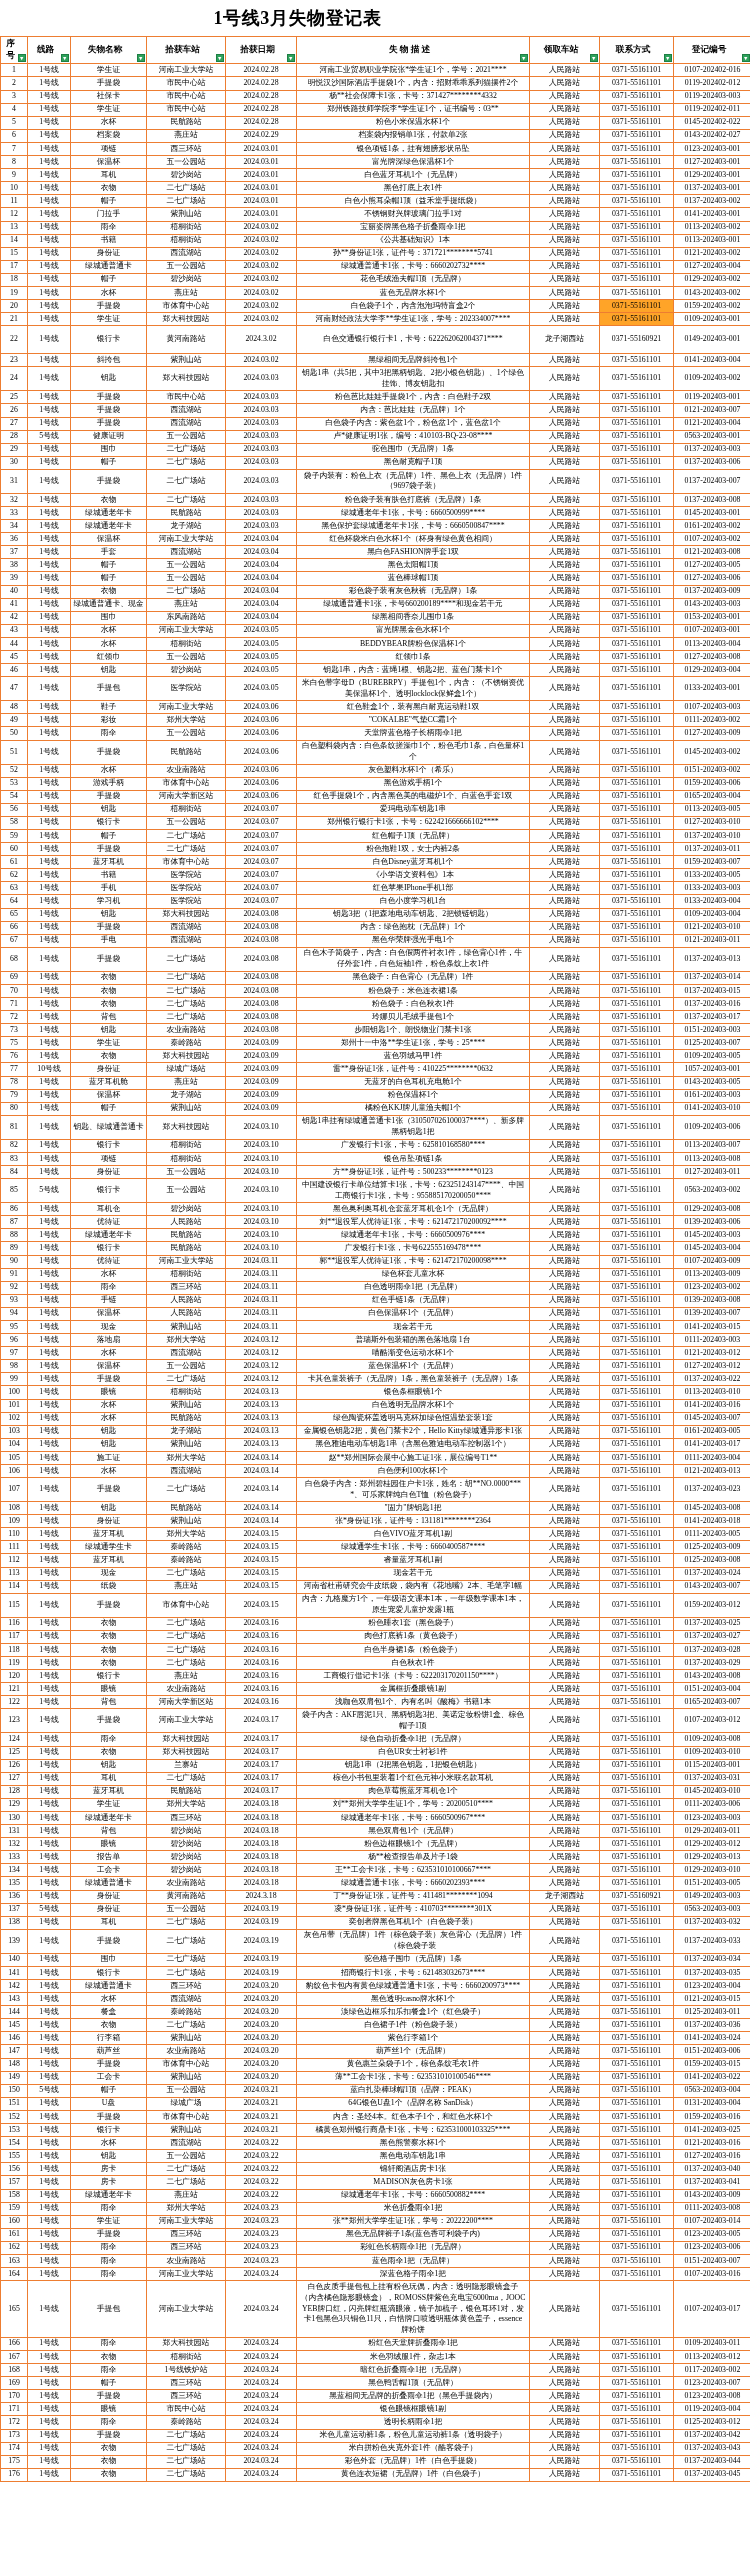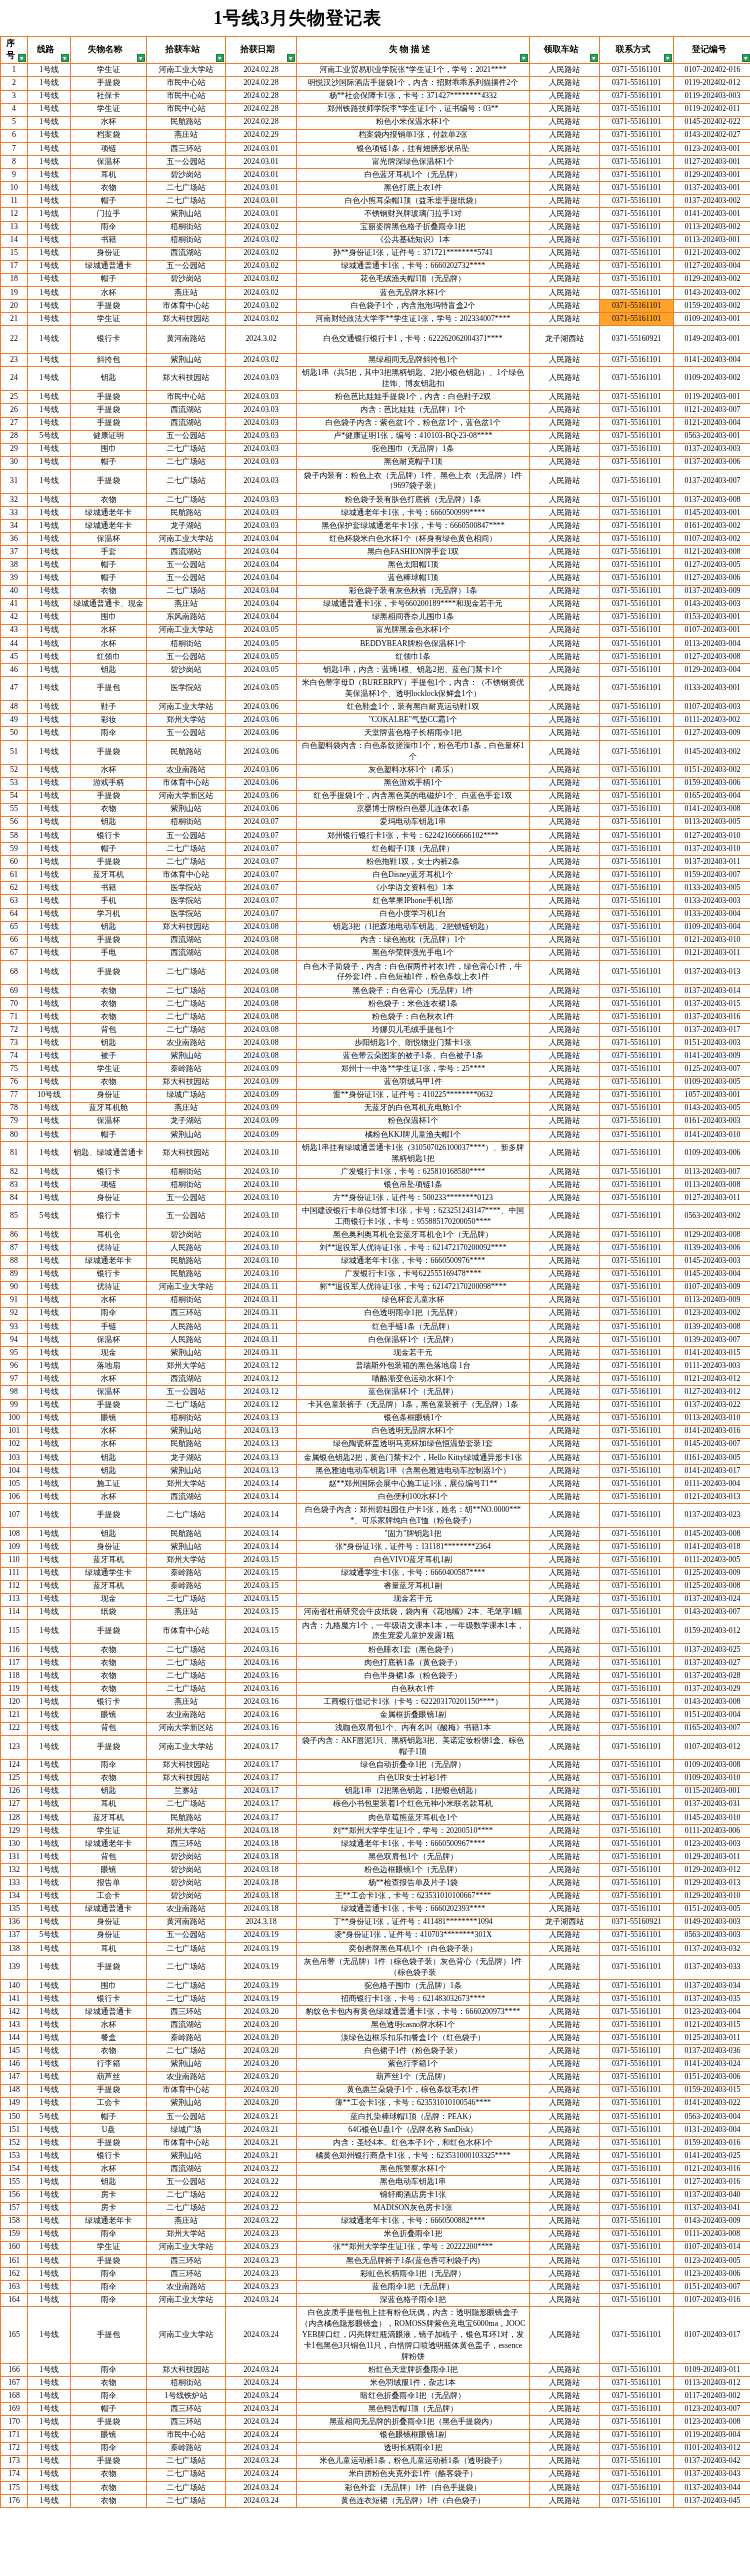--- a/index.html
+++ b/index.html
@@ -621,31 +621,20 @@
           <td class="c1">1号线</td>
           <td class="c2">手提袋</td>
           <td class="c3">河南大学新区站</td>
           <td class="c4">2024.03.06</td>
           <td class="c5">红色手提袋1个，内含黑色美的电磁炉1个、白蓝色手套1双</td>
           <td class="c6">人民路站</td>
           <td class="c7">0371-55161101</td>
           <td class="c8">0165-202403-004</td>
         </tr>
         <tr>
-          <td class="c0">55</td>
-          <td class="c1">1号线</td>
-          <td class="c2">衣物</td>
-          <td class="c3">紫荆山站</td>
-          <td class="c4">2024.03.06</td>
-          <td class="c5">京婴博士牌粉白色婴儿连体衣1条</td>
-          <td class="c6">人民路站</td>
-          <td class="c7">0371-55161101</td>
-          <td class="c8">0141-202403-008</td>
-        </tr>
-        <tr>
           <td class="c0">56</td>
           <td class="c1">1号线</td>
           <td class="c2">钥匙</td>
           <td class="c3">梧桐街站</td>
           <td class="c4">2024.03.07</td>
           <td class="c5">爱玛电动车钥匙1串</td>
           <td class="c6">人民路站</td>
           <td class="c7">0371-55161101</td>
           <td class="c8">0113-202403-005</td>
         </tr>
@@ -817,31 +806,20 @@
         <tr>
           <td class="c0">73</td>
           <td class="c1">1号线</td>
           <td class="c2">钥匙</td>
           <td class="c3">农业南路站</td>
           <td class="c4">2024.03.08</td>
           <td class="c5">步阳钥匙1个、朗悦物业门禁卡1张</td>
           <td class="c6">人民路站</td>
           <td class="c7">0371-55161101</td>
           <td class="c8">0151-202403-003</td>
-        </tr>
-        <tr>
-          <td class="c0">74</td>
-          <td class="c1">1号线</td>
-          <td class="c2">被子</td>
-          <td class="c3">紫荆山站</td>
-          <td class="c4">2024.03.08</td>
-          <td class="c5">蓝色带云朵图案的被子1条、白色被子1条</td>
-          <td class="c6">人民路站</td>
-          <td class="c7">0371-55161101</td>
-          <td class="c8">0141-202403-009</td>
         </tr>
         <tr>
           <td class="c0">75</td>
           <td class="c1">1号线</td>
           <td class="c2">学生证</td>
           <td class="c3">秦岭路站</td>
           <td class="c4">2024.03.09</td>
           <td class="c5">郑州十一中洛**学生证1张，学号：25****</td>
           <td class="c6">人民路站</td>
           <td class="c7">0371-55161101</td>
@@ -1905,21 +1883,21 @@
         </tr>
         <tr>
           <td class="c0">172</td>
           <td class="c1">1号线</td>
           <td class="c2">雨伞</td>
           <td class="c3">秦岭路站</td>
           <td class="c4">2024.03.24</td>
           <td class="c5">透明长柄雨伞1把</td>
           <td class="c6">人民路站</td>
           <td class="c7">0371-55161101</td>
-          <td class="c8">0101-202403-012</td>
+          <td class="c8">0125-202403-012</td>
         </tr>
         <tr>
           <td class="c0">173</td>
           <td class="c1">1号线</td>
           <td class="c2">手提袋</td>
           <td class="c3">二七广场站</td>
           <td class="c4">2024.03.24</td>
           <td class="c5">米色儿童运动裤1条，粉色儿童运动裤1条（透明袋子）</td>
           <td class="c6">人民路站</td>
           <td class="c7">0371-55161101</td>

